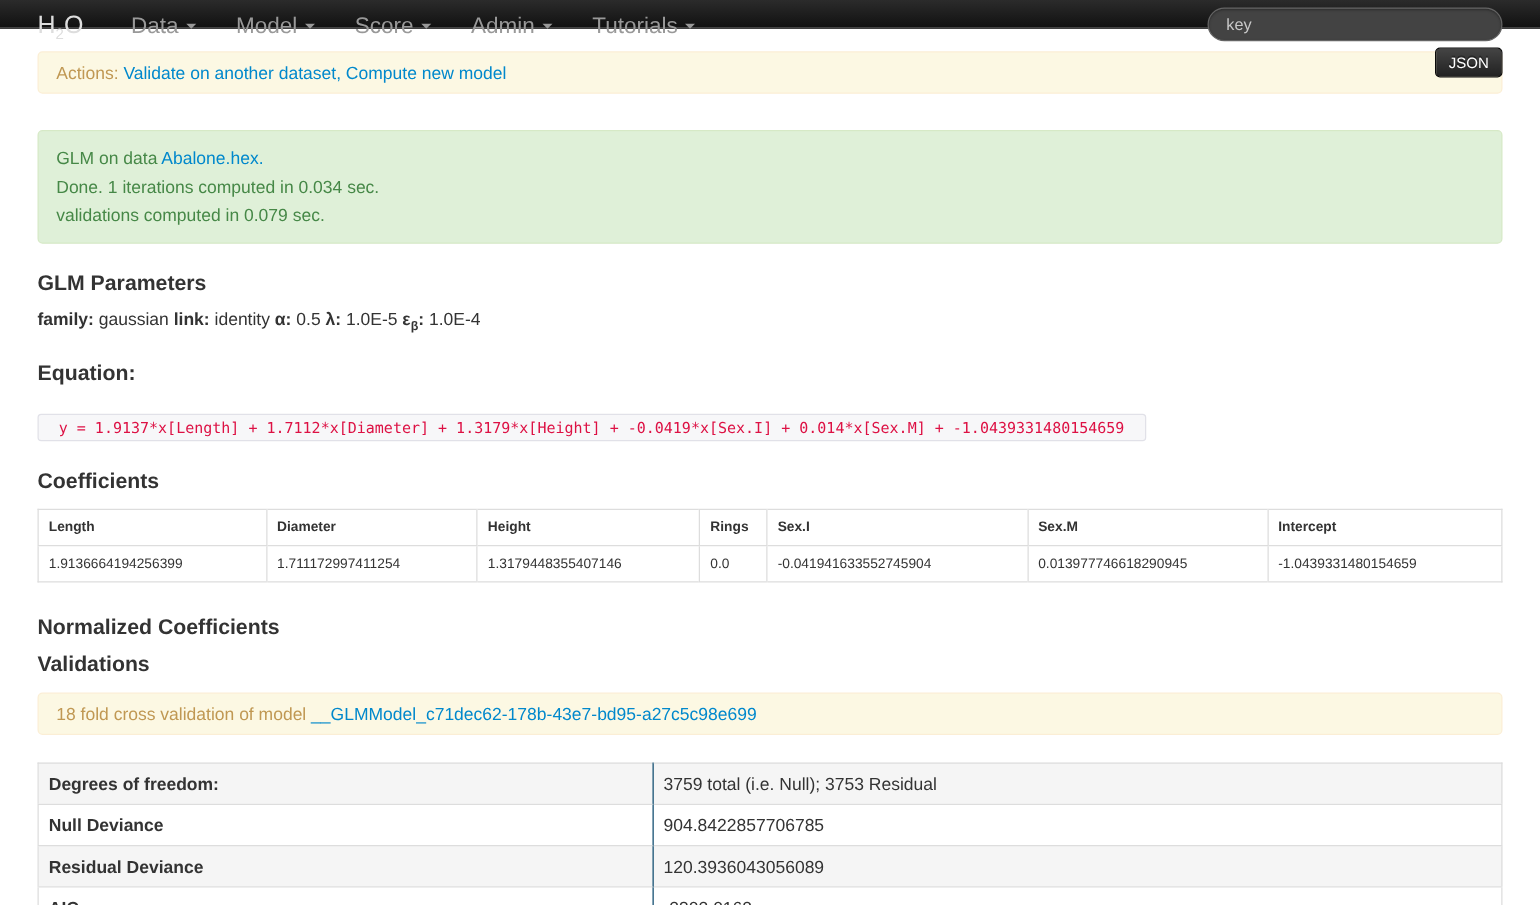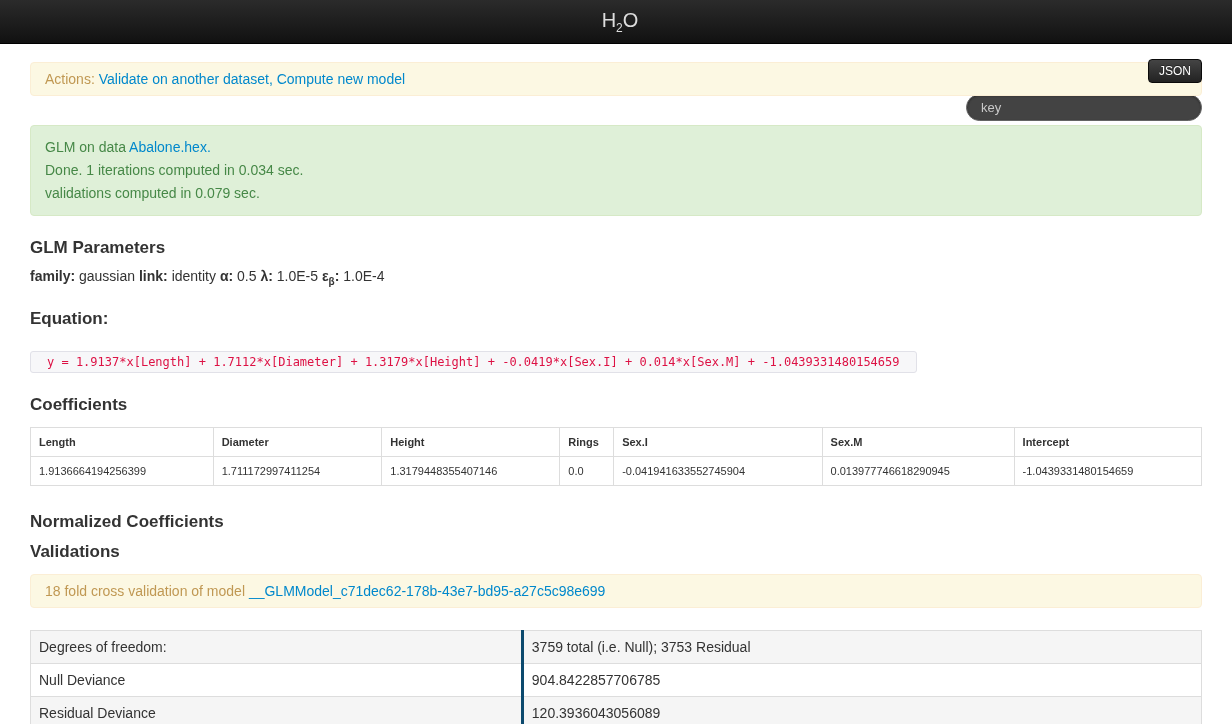--- a/index.html
+++ b/index.html
@@ -8,40 +8,39 @@
     font-family: "Liberation Sans", sans-serif;
     font-size: 14px;
     color: #333333;
     width: 1232px;
     height: 724px;
     overflow: hidden;
   }
 
   
   .navbar {
-    height: 44px;
+    height: 23px;
     background: linear-gradient(to bottom, #2b2b2b, #111111);
     border-bottom: 1px solid #000;
     display: flex;
-    align-items: center;
-    flex-direction: column;
+    align-items: flex-start;
   }
   .brand {
     color: #dddddd;
     font-size: 20px;
     line-height: 40px;
     padding: 0 22px 0 30px;
     text-decoration: none;
     cursor: pointer;
   }
   .brand sub { font-size: 12px; }
   .nav-items { display: flex; list-style: none; }
   .nav-item {
     color: #999999;
-    font-size: 14px;
+    font-size: 18px;
     line-height: 40px;
     padding: 0 16px;
     text-decoration: none;
     cursor: pointer;
     display: block;
   }
   .caret {
     display: inline-block;
     width: 0; height: 0;
     margin-left: 6px;
@@ -157,22 +156,22 @@
   .stats-table {
     width: 100%;
     border-collapse: collapse;
     margin-top: 22px;
     font-size: 14px;
     border: 1px solid #dddddd;
   }
   .stats-table th, .stats-table td { text-align: left; padding: 8px; }
   .stats-table th {
     width: 42%;
-    font-weight: normal;
-    border-right: 3px solid #0c4a6e;
+    font-weight: bold;
+    border-right: 1px solid #0c4a6e;
     margin-left: 24px;
   }
   .stats-table tr + tr th, .stats-table tr + tr td { border-top: 1px solid #dddddd; }
   .stats-table tr:nth-child(odd) { background: #f5f5f5; }
 </style>
 </head>
 <body>
 
 <div class="navbar">
   <a class="brand"><span>H</span><sub>2</sub><span>O</span></a>

